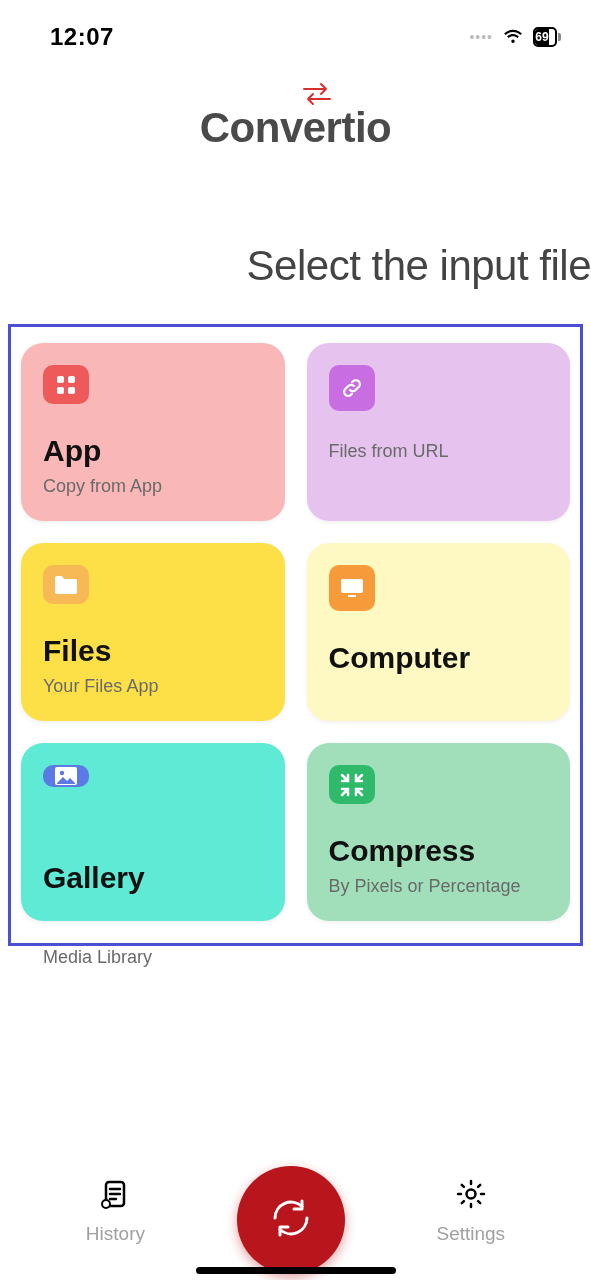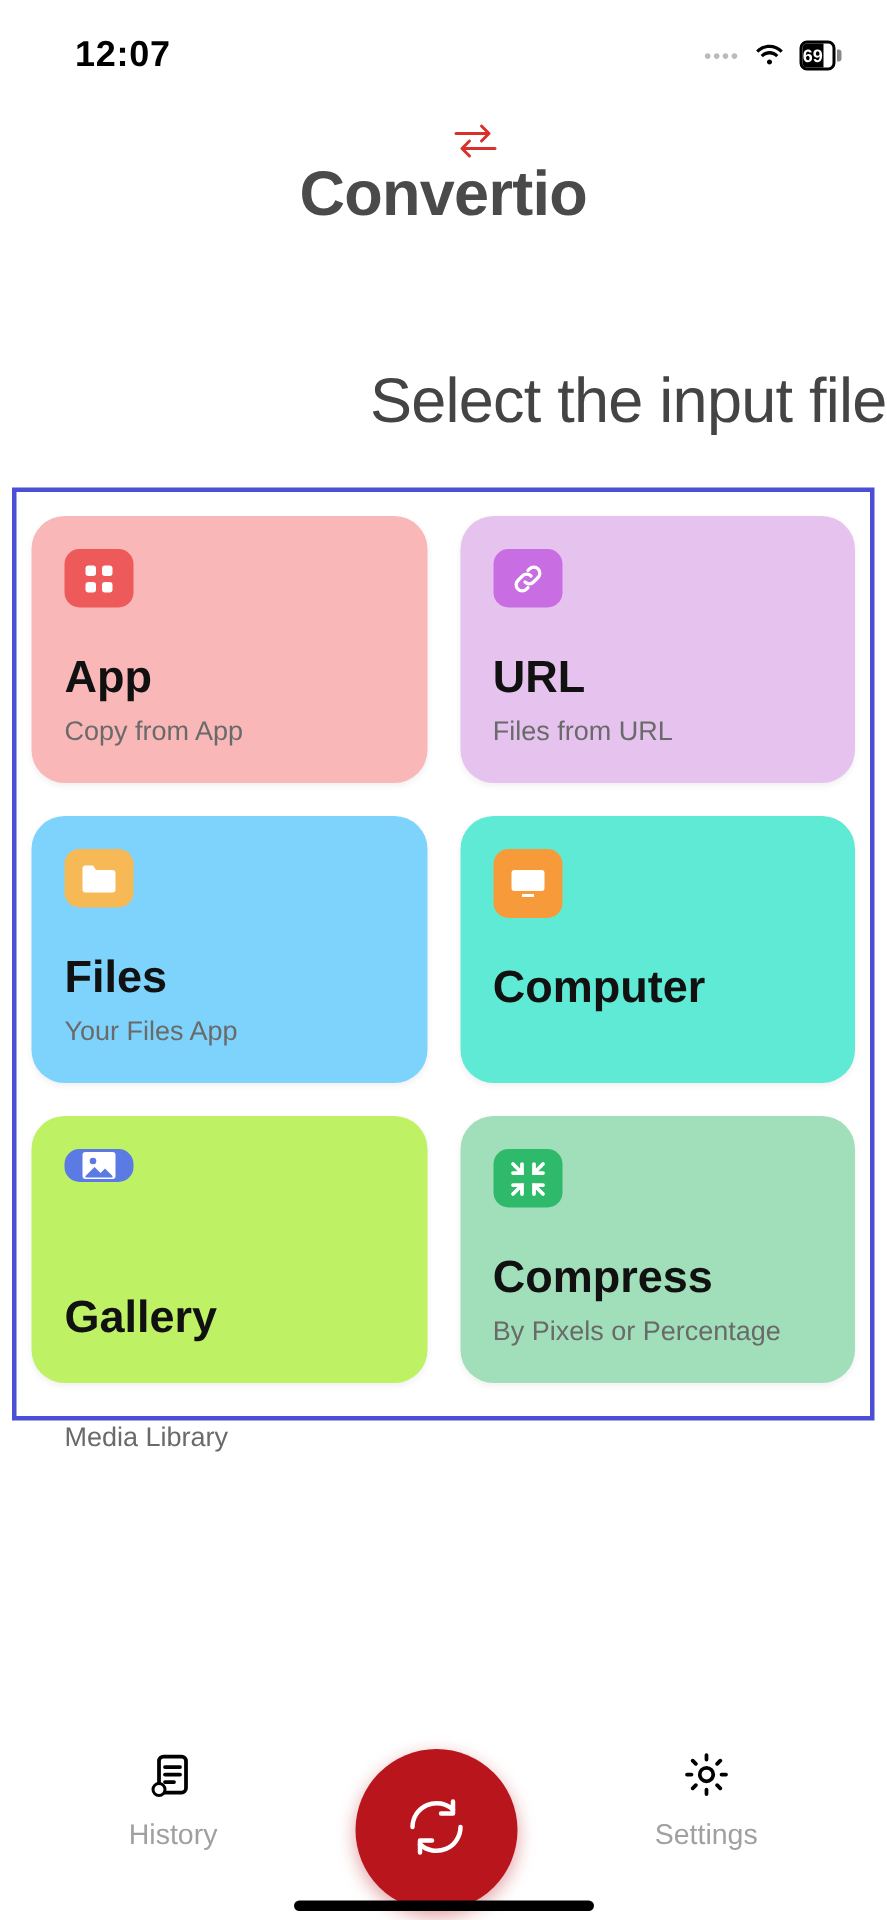--- a/index.html
+++ b/index.html
@@ -16,34 +16,34 @@
   .logo-area { display: flex; justify-content: center; margin-top: 22px; }
   .logo-box { display: flex; flex-direction: column; align-items: flex-start; }
   .logo-arrows { margin-bottom: -6px; margin-left: 100px; }
   .logo-text { font-size: 42px; font-weight: 700; color: #4a4a4a; letter-spacing: -0.5px; }
   .page-title { text-align: right; font-size: 42px; font-weight: 400; color: #444; margin-top: 90px; letter-spacing: -0.5px; }
   .grid-wrap { margin: 34px 8px 0 8px; border: 3px solid #4b4fd6; padding: 16px 10px 22px 10px; }
   .grid { display: grid; grid-template-columns: 1fr 1fr; gap: 22px 22px; }
   .card { border-radius: 22px; padding: 22px 22px 24px 22px; display: flex; flex-direction: column; height: 178px; box-shadow: 0 2px 4px rgba(0,0,0,0.06); }
   .card-app { background: #f9b7b7; }
   .card-url { background: #e6c3ee; }
-  .card-files { background: #7dd3fc; }
-  .card-computer { background: #5eead4; }
-  .card-gallery { background: #bef264; gap: 44px; }
+  .card-files { background: #fde047; }
+  .card-computer { background: #fef9c3; }
+  .card-gallery { background: #5eead4; gap: 44px; }
   .card-compress { background: #a0dfba; }
   .card-icon { width: 46px; height: 46px; border-radius: 10px; display: flex; align-items: center; justify-content: center; margin-bottom: 30px; }
   .icon-app { background: #ee5a5a; }
   .icon-url { background: #c96de3; }
   .icon-files { background: #f7b955; }
   .icon-computer { background: #f79b3a; }
   .icon-gallery { background: #5b7ae3; }
   .icon-compress { background: #2fb96b; }
   .card-title { font-size: 30px; font-weight: 600; color: #111; margin-bottom: 8px; }
   .card-sub { font-size: 18px; color: #6a6a6a; }
-  .bottom-bar { position: absolute; bottom: 24px; left: 0; right: 0; display: flex; justify-content: space-around; align-items: flex-start; padding: 0 40px; }
+  .bottom-bar { position: absolute; bottom: 24px; left: 0; right: 0; display: flex; justify-content: space-around; align-items: center; padding: 0 40px; }
   .bottom-item { display: flex; flex-direction: column; align-items: center; gap: 8px; }
   .bottom-label { font-size: 19px; color: #a0a0a0; }
   .fab { width: 108px; height: 108px; border-radius: 54px; background: #b8151c; display: flex; align-items: center; justify-content: center; box-shadow: 0 4px 12px rgba(184,21,28,0.4); margin-bottom:-18px; }
   .home-indicator { position: absolute; bottom: 6px; left: 50%; transform: translateX(-50%); width: 200px; height: 7px; background: #000; border-radius: 4px; }
 </style>
 </head>
 <body>
 
 <div class="status-bar">
   <div class="status-time">12:07</div>
@@ -94,21 +94,20 @@
       <div class="card-title">App</div>
       <div class="card-sub">Copy from App</div>
     </div>
 
     <div class="card card-url">
       <div class="card-icon icon-url">
         <svg width="24" height="24" viewBox="0 0 24 24">
             <path d="M10 14a4 4 0 005.7 0l3-3a4 4 0 10-5.7-5.7l-1 1M14 10a4 4 0 00-5.7 0l-3 3a4 4 0 105.7 5.7l1-1" stroke="#fff" stroke-width="2.2" fill="none" stroke-linecap="round"></path>
           </svg>
       </div>
-      <div class="card-title">URL</div>
       <div class="card-sub">Files from URL</div>
     </div>
 
     <div class="card card-files">
       <div class="card-icon icon-files">
         <svg width="26" height="22" viewBox="0 0 26 22">
             <path d="M2 4a2 2 0 012-2h5l2 3h11a2 2 0 012 2v11a2 2 0 01-2 2H4a2 2 0 01-2-2V4z" fill="#fff"></path>
           </svg>
       </div>
       <div class="card-title">Files</div>

